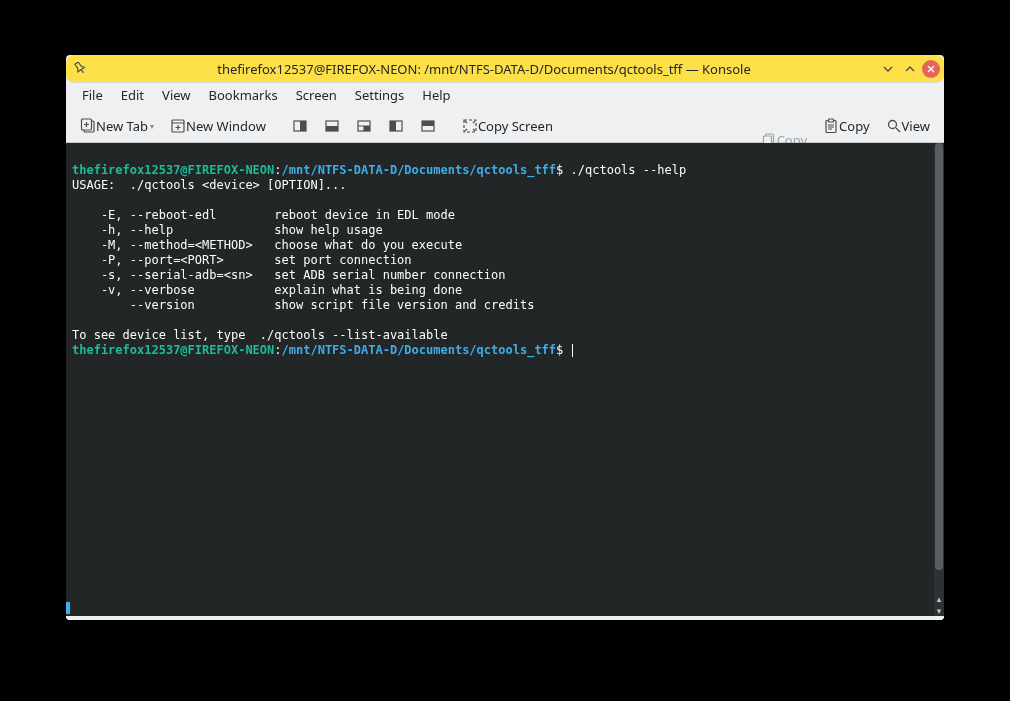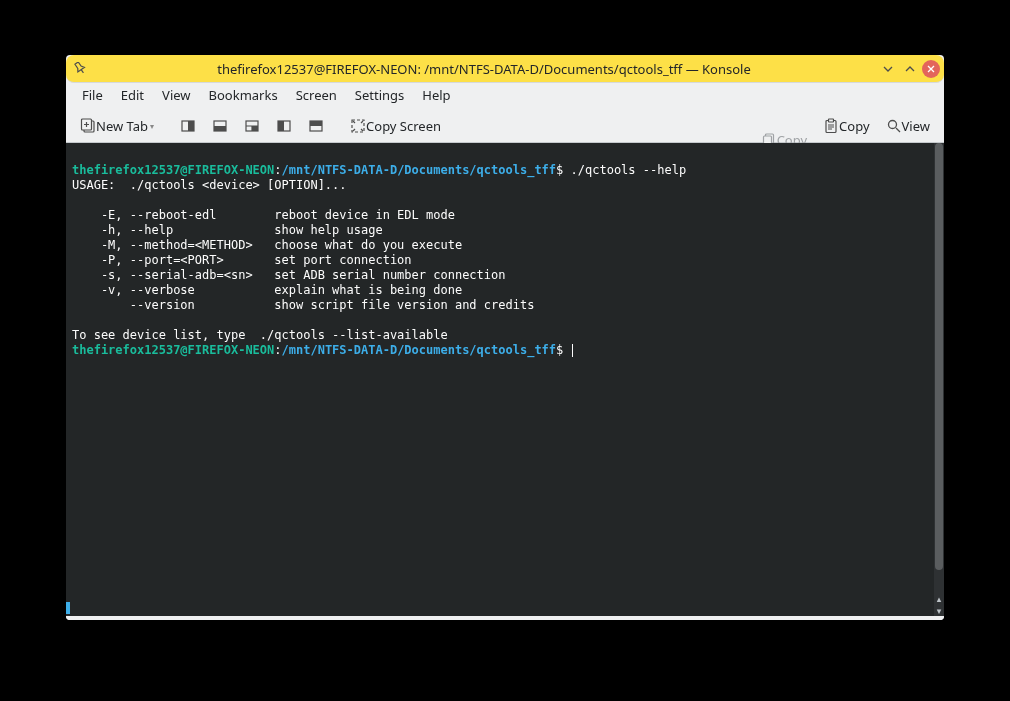--- a/index.html
+++ b/index.html
@@ -219,20 +219,30 @@
       <span>
         <svg width="16" height="16" viewBox="0 0 16 16">
             <rect x="4" y="3" width="10" height="11" rx="1" fill="none" stroke="#4d4d4d" stroke-width="1.2"></rect>
             <rect x="1.5" y="1" width="10" height="11" rx="1" fill="#eff0f1" stroke="#4d4d4d" stroke-width="1.2"></rect>
             <path d="M6.5 4 V9 M4 6.5 H9" stroke="#4d4d4d" stroke-width="1.2"></path>
           </svg>
       </span>
       <span>New Tab</span>
       <span class="dropdown-chevron">▾</span>
     </div>
+    <div class="tool-btn">
+      <span>
+        <svg width="16" height="16" viewBox="0 0 16 16">
+            <rect x="2" y="2" width="12" height="12" rx="1" fill="none" stroke="#4d4d4d" stroke-width="1.2"></rect>
+            <path d="M2 5 H14" stroke="#4d4d4d" stroke-width="1.2"></path>
+            <path d="M8 7 V12 M5.5 9.5 H10.5" stroke="#4d4d4d" stroke-width="1.2"></path>
+          </svg>
+      </span>
+      <span>New Window</span>
+    </div>
     <div class="tool-sep"></div>
     <div class="tool-btn" title="Split Right">
       <svg width="16" height="16" viewBox="0 0 16 16">
           <rect x="2" y="3" width="12" height="10" fill="none" stroke="#4d4d4d" stroke-width="1.2"></rect>
           <rect x="8" y="3" width="6" height="10" fill="#4d4d4d"></rect>
         </svg>
     </div>
     <div class="tool-btn" title="Split Bottom">
       <svg width="16" height="16" viewBox="0 0 16 16">
           <rect x="2" y="3" width="12" height="10" fill="none" stroke="#4d4d4d" stroke-width="1.2"></rect>

